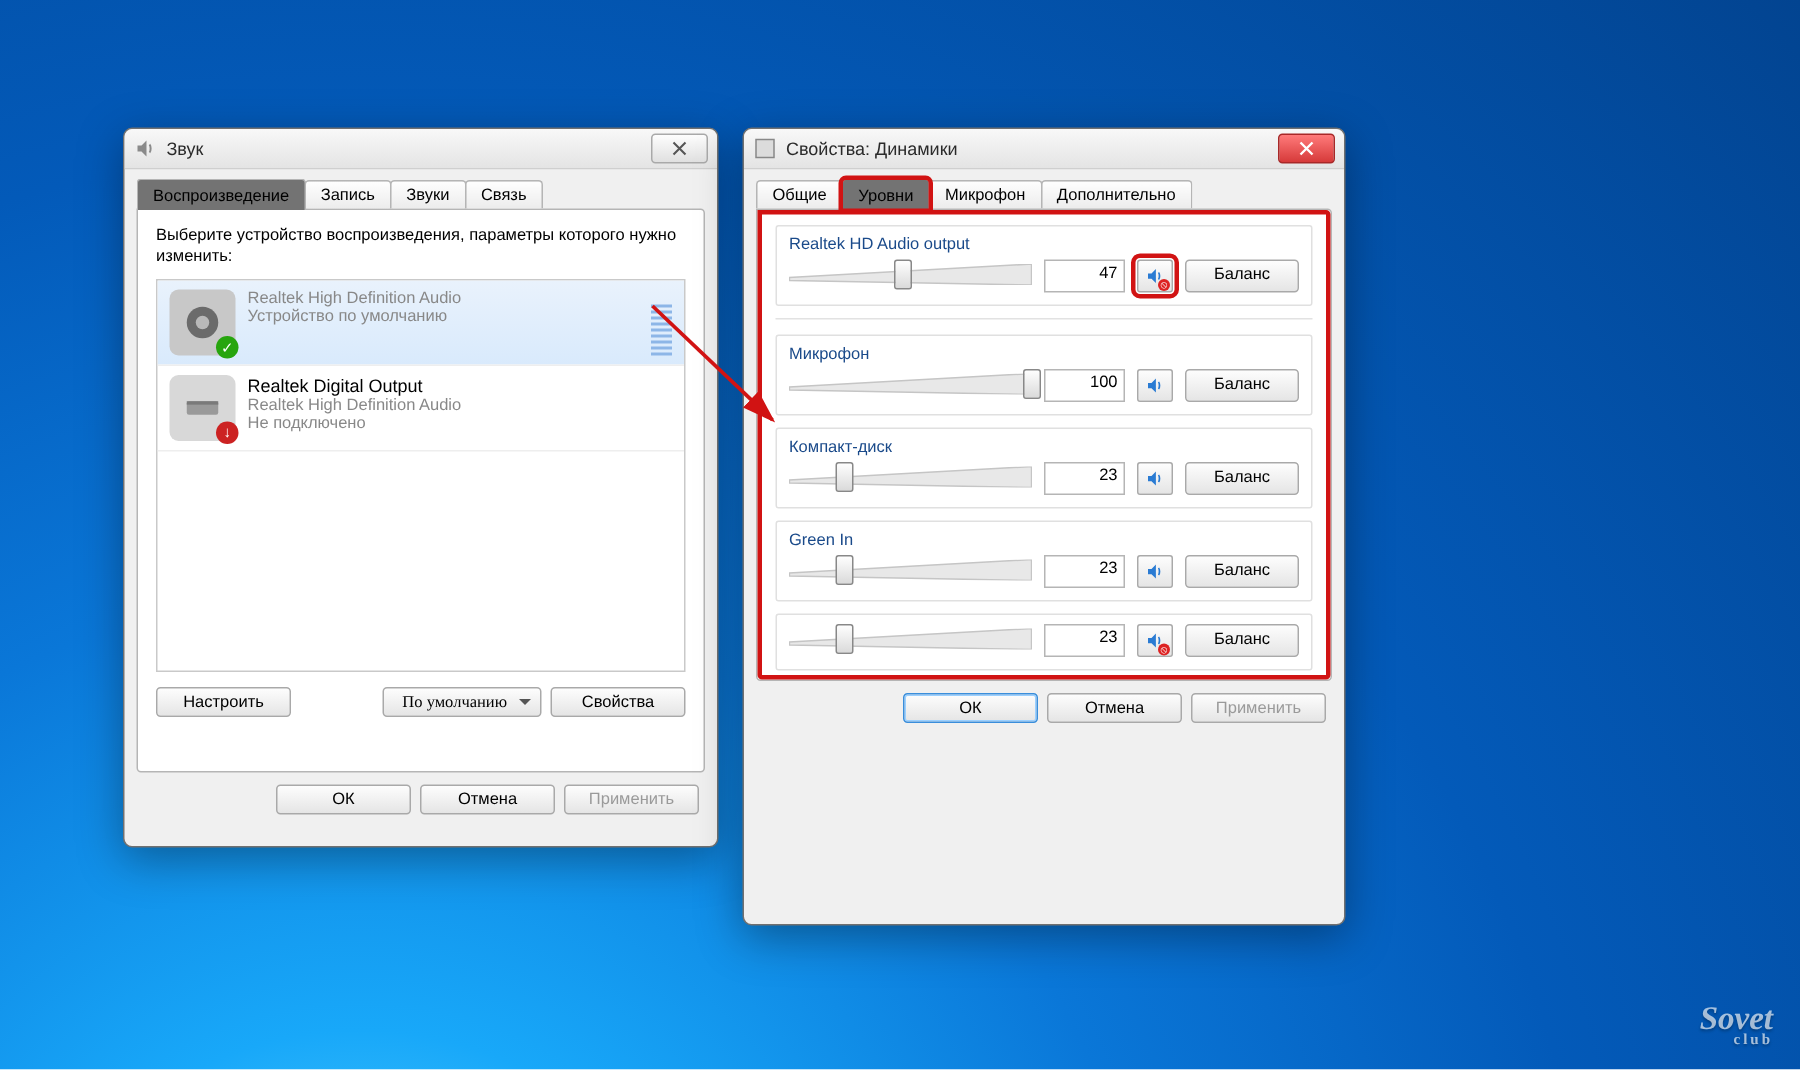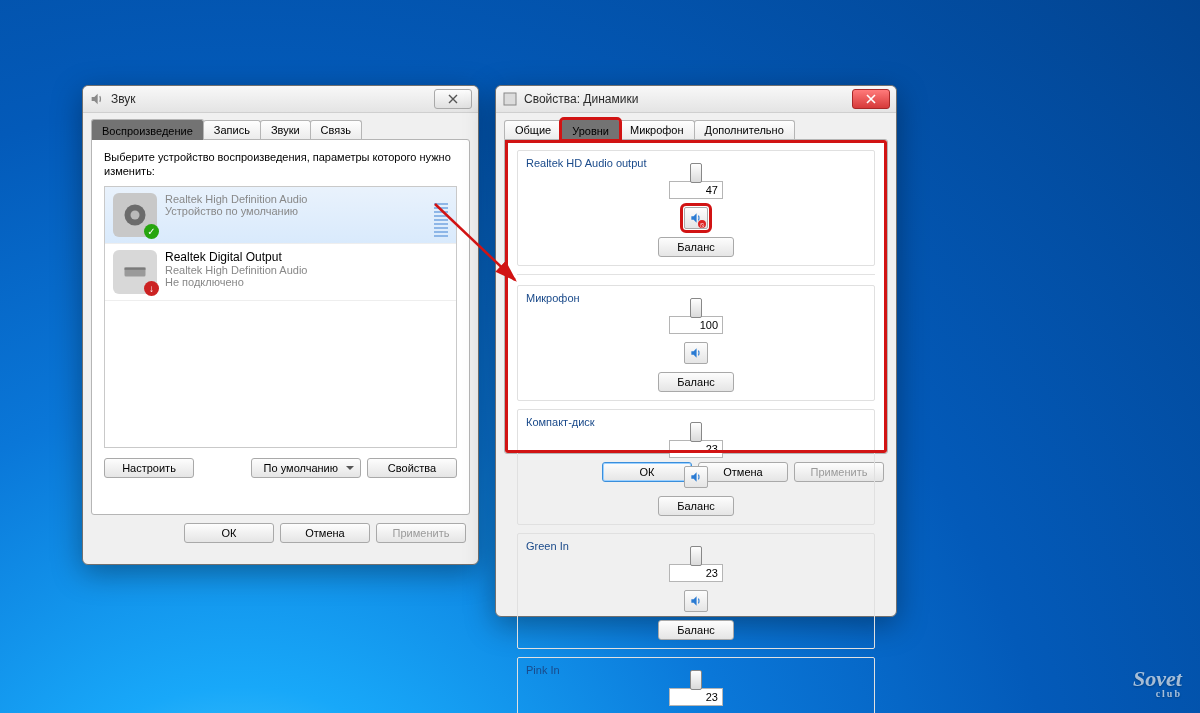--- a/index.html
+++ b/index.html
@@ -35,33 +35,33 @@
   .badge.off{background:#cc2222;}
   .dev .txt{flex:1;}
   .dev .name{font-size:12px;color:#000;}
   .dev .d1{font-size:11px;color:#888;}
   .dev .meter{width:14px;display:flex;flex-direction:column;justify-content:flex-end;gap:2px;}
   .dev .meter i{display:block;height:2px;background:#8db6e7;}
   .row-btns{display:flex;gap:6px;margin-top:10px;align-items:flex-start;}
   .spacer{flex:1;}
   .btn{border:1px solid #a9a9a9;background:linear-gradient(#fdfdfd,#e5e5e5);border-radius:3px;padding:3px 12px;font-size:11px;min-width:64px;text-align:center;cursor:default;}
   .btn.disabled{color:#9a9a9a;}
-  .btn.dd{padding-right:22px;position:relative;}
+  .btn.dd{padding-right:22px;position:relative;font-family:Liberation Serif, serif;}
   .btn.dd:after{content:"";position:absolute;right:6px;top:50%;margin-top:-2px;border:4px solid transparent;border-top-color:#555;}
   .btn.primary{border-color:#3a8edb;box-shadow:0 0 0 1px #9bd0ff inset;}
   .footer{display:flex;justify-content:flex-end;gap:6px;padding:8px 12px;}
 
   
   #win-props{left:495px;top:85px;width:400px;height:530px;}
   #win-props .tabpanel{height:315px;padding:10px 12px 0 12px;box-sizing:border-box;position:relative;}
   .hi-wrap{outline:3px solid #d11313;outline-offset:-3px;position:absolute;inset:0;pointer-events:none;border-radius:0 3px 3px 3px;}
 
   .lvlgrp{border:1px solid #e0e0e0;border-radius:2px;padding:6px 8px 8px 8px;margin-bottom:8px;}
   .lvlname{font-size:11px;color:#1a4a8a;margin-bottom:4px;}
-  .lvlrow{display:flex;align-items:center;gap:8px;flex-direction:column;}
+  .lvlrow{display:flex;gap:8px;}
   .slider{flex:1;height:20px;position:relative;}
   .slider .tri{position:absolute;left:0;right:0;top:50%;transform:translateY(-50%);height:14px;}
   .slider .tri svg{width:100%;height:100%;}
   .slider .thumb{position:absolute;top:50%;transform:translate(-50%,-50%);width:10px;height:18px;background:linear-gradient(#fefefe,#dadada);border:1px solid #888;border-radius:2px;}
   .valbox{width:44px;border:1px solid #b5b5b5;background:#fff;text-align:right;padding:2px 4px;font-size:11px;}
   .mute{width:22px;height:20px;border:1px solid #a9a9a9;background:linear-gradient(#fdfdfd,#e5e5e5);border-radius:2px;display:flex;align-items:center;justify-content:center;position:relative;}
   .mute svg{width:14px;height:14px;}
   .mute .xmark{position:absolute;right:1px;bottom:0px;width:8px;height:8px;border-radius:50%;background:#d22;display:flex;align-items:center;justify-content:center;color:#fff;font-size:7px;line-height:1;}
   .mute.hi{outline:3px solid #d11313;outline-offset:1px;}
   .sep{height:1px;background:#e2e2e2;margin:4px 0 10px 0;}
@@ -245,21 +245,20 @@
               <div class="mute">
                 <svg viewBox="0 0 24 24">
                   <path fill="#2a7bd3" d="M4 9v6h4l5 5V4L8 9H4z"></path>
                   <path fill="none" stroke="#2a7bd3" stroke-width="2" d="M16 8c1.5 1.5 1.5 6.5 0 8"></path>
                 </svg>
               </div>
               <div class="btn" style="min-width: 50px;">Баланс</div>
             </div>
           </div>
           <div class="lvlgrp">
-            <div class="lvlname">Pink In</div>
             <div class="lvlrow">
               <div class="slider">
                 <div class="tri"><svg viewBox="0 0 100 14" preserveAspectRatio="none">
                     <polygon points="0,9 100,0 100,14 0,11" fill="#e8e8e8" stroke="#c5c5c5"></polygon>
                   </svg></div>
                 <div class="thumb" style="left: 23%;"></div>
               </div>
               <div class="valbox">23</div>
               <div class="mute">
                 <svg viewBox="0 0 24 24">

